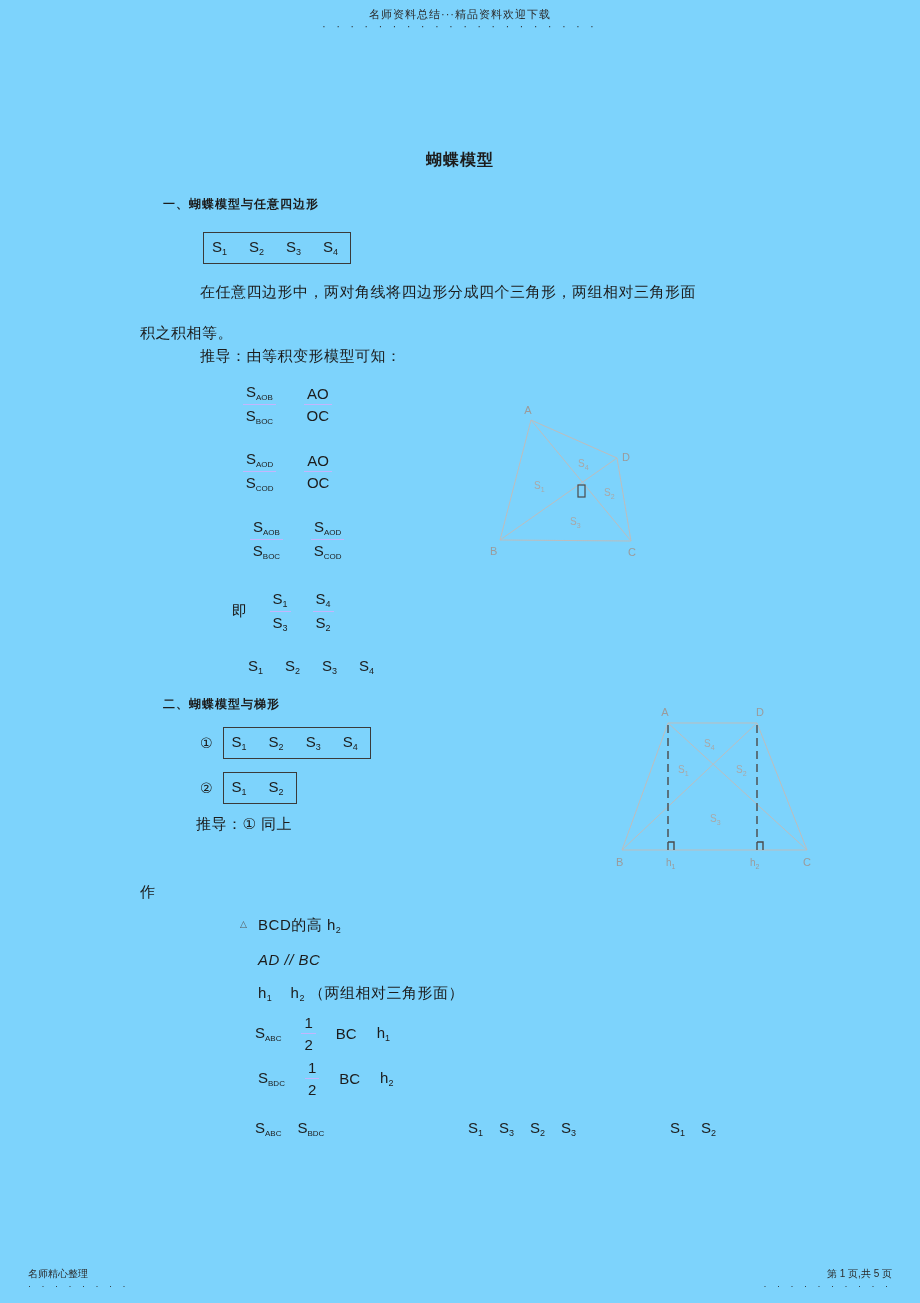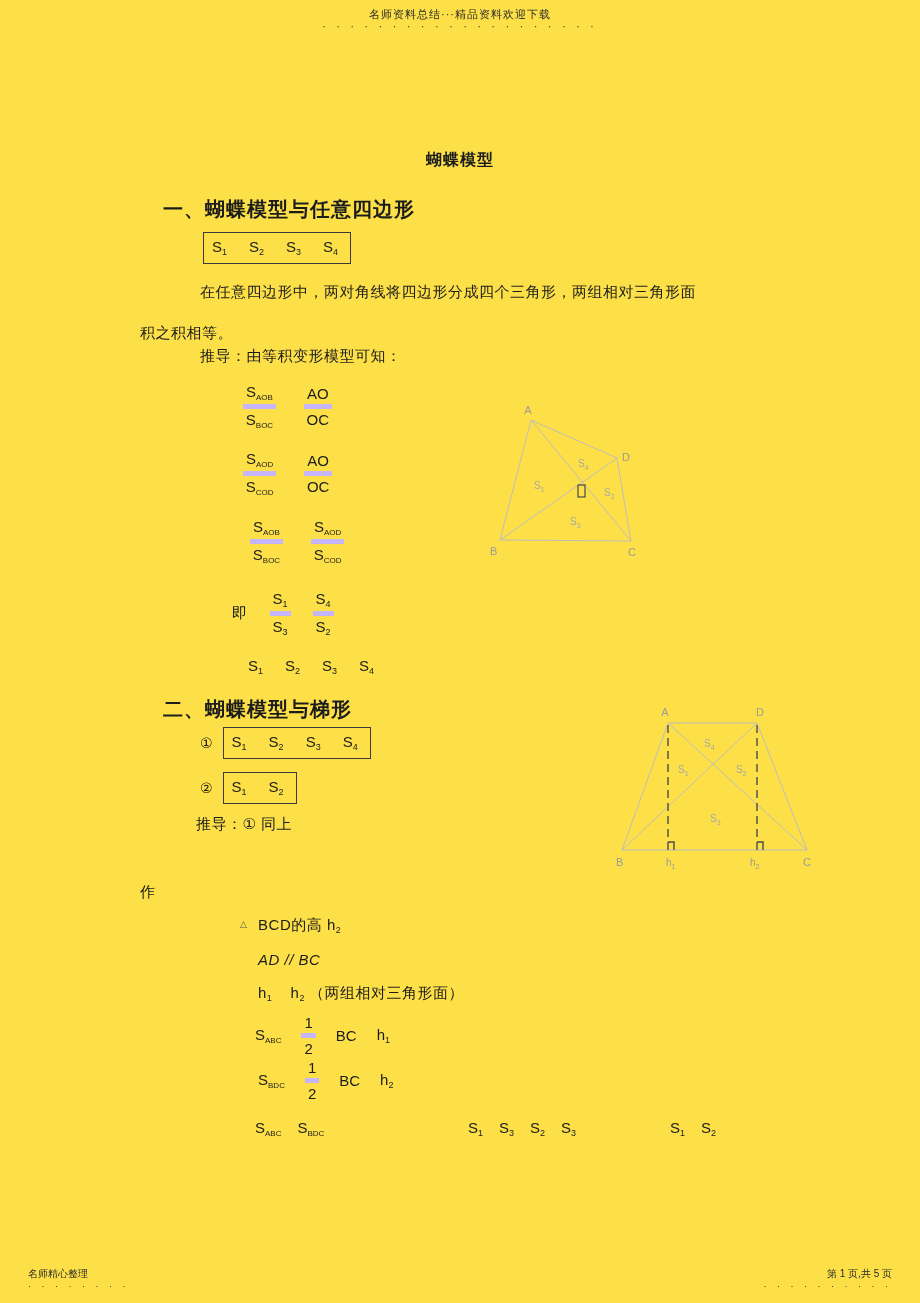--- a/index.html
+++ b/index.html
@@ -1,29 +1,29 @@
 <!DOCTYPE html>
 <html><head>
 <meta charset="utf-8">
 <style>
   html,body{margin:0;padding:0;background:#ffffff;}
   body{font-family:"Liberation Sans","DejaVu Sans",sans-serif;color:#1c1c1c;}
-  .page{position:relative;width:920px;height:1303px;background:#fde047;overflow:hidden;}
+  .page{position:relative;width:920px;height:1303px;background:#7dd3fc;overflow:hidden;}
   .abs{position:absolute;}
   .hdr{font-size:11px;color:#2b2b2b;letter-spacing:1px;}
   .dots{font-size:10px;color:#2b2b2b;letter-spacing:4px;white-space:nowrap;}
   .title{font-size:16px;font-weight:bold;letter-spacing:1px;}
-  .sechead{font-size:20px;font-weight:bold;letter-spacing:1px;}
+  .sechead{font-size:12px;font-weight:bold;letter-spacing:1px;}
   .body15{font-size:15px;letter-spacing:0.5px;}
   .sym{font-size:15px;}
   .sym sub{font-size:9px;vertical-align:-3px;letter-spacing:0;}
   .sym sub.lt{font-size:8px;}
   .sbox{display:inline-flex;column-gap:22px;border:1px solid #3a3a3a;padding:5px 12px 6px 8px;}
   .frac{display:inline-block;text-align:center;vertical-align:middle;line-height:1.15;}
-  .frac .num{display:block;border-bottom:5px solid #c4b5fd;padding:0 3px 2px;}
+  .frac .num{display:block;border-bottom:1px solid #c4b5fd;padding:0 3px 2px;}
   .frac .den{display:block;padding-top:2px;}
   .frow{display:flex;align-items:center;}
   .gap28{column-gap:28px;}
   .gap22{column-gap:22px;}
   .gap16{column-gap:16px;}
   .circ{font-size:14px;color:#1c1c1c;}
   .ftr{font-size:10px;color:#2b2b2b;}
   .fdots{font-size:9px;color:#2b2b2b;letter-spacing:4px;}
   svg text{font-family:"Liberation Sans","DejaVu Sans",sans-serif;}
 </style>

